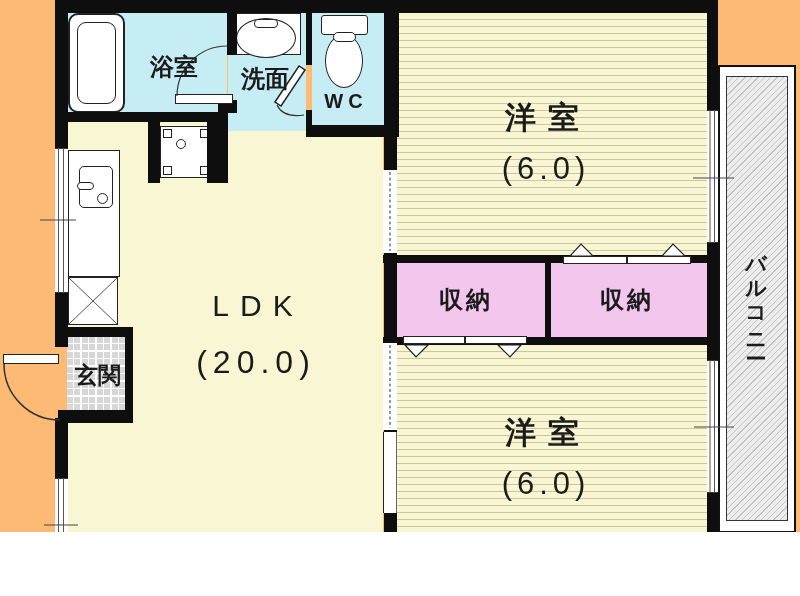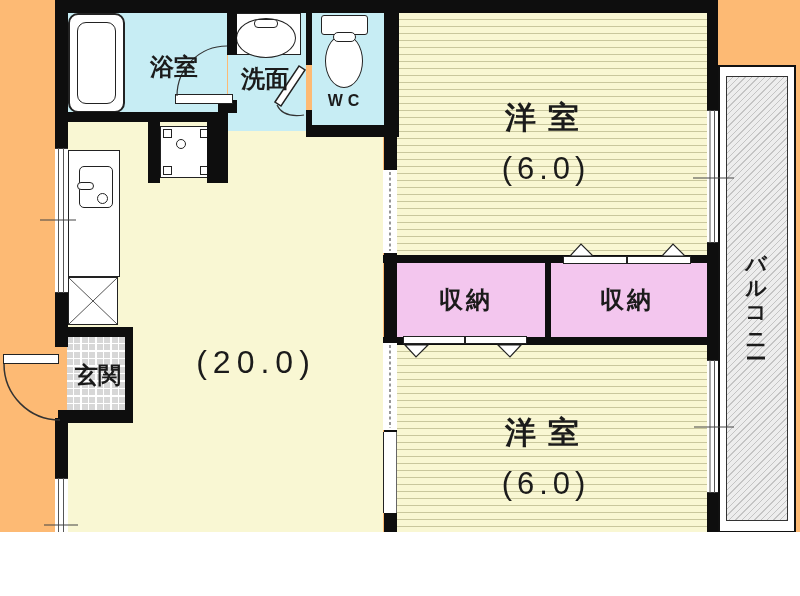--- a/index.html
+++ b/index.html
@@ -154,28 +154,29 @@
     <g fill="#fff" stroke="#222" stroke-width="1.2">
       <polygon points="570,256 593,256 581,244"></polygon>
       <polygon points="662,256 685,256 673,244"></polygon>
       <polygon points="405,345 428,345 416,357"></polygon>
       <polygon points="498,345 521,345 510,357"></polygon>
     </g>
   </svg>
 
   <div class="label" style="left:174px;top:67px;font-size:24px;">浴室</div>
   <div class="label" style="left:265px;top:79px;font-size:24px;">洗面</div>
-  <div class="label" style="left:346px;top:101px;font-size:16px;letter-spacing:5px;">WC</div>
+  <div class="label" style="left:346px;top:101px;font-size:20px;letter-spacing:5px;">WC</div>
 
   <div class="label" style="left:548px;top:118px;font-size:31px;letter-spacing:12px;">洋室</div>
   <div class="label" style="left:546px;top:169px;font-size:31px;letter-spacing:5px;font-weight:500;">(6.0)</div>
 
   <div class="label" style="left:548px;top:433px;font-size:31px;letter-spacing:12px;">洋室</div>
   <div class="label" style="left:546px;top:484px;font-size:31px;letter-spacing:5px;font-weight:500;">(6.0)</div>
 
+  <div class="label" style="left:258px;top:306px;font-size:30px;letter-spacing:11px;font-weight:500;">LDK</div>
   <div class="label" style="left:256px;top:362px;font-size:32px;letter-spacing:6px;font-weight:500;">(20.0)</div>
 
   <div class="label" style="left:466px;top:300px;font-size:24px;letter-spacing:3px;">収納</div>
   <div class="label" style="left:627px;top:300px;font-size:24px;letter-spacing:3px;">収納</div>
 
   <div class="label" style="left:98px;top:375px;font-size:23px;">玄関</div>
 
   <div class="label vtext" style="left:756px;top:295px;font-size:21px;letter-spacing:3px;">バルコニー</div>
 
 </div>

